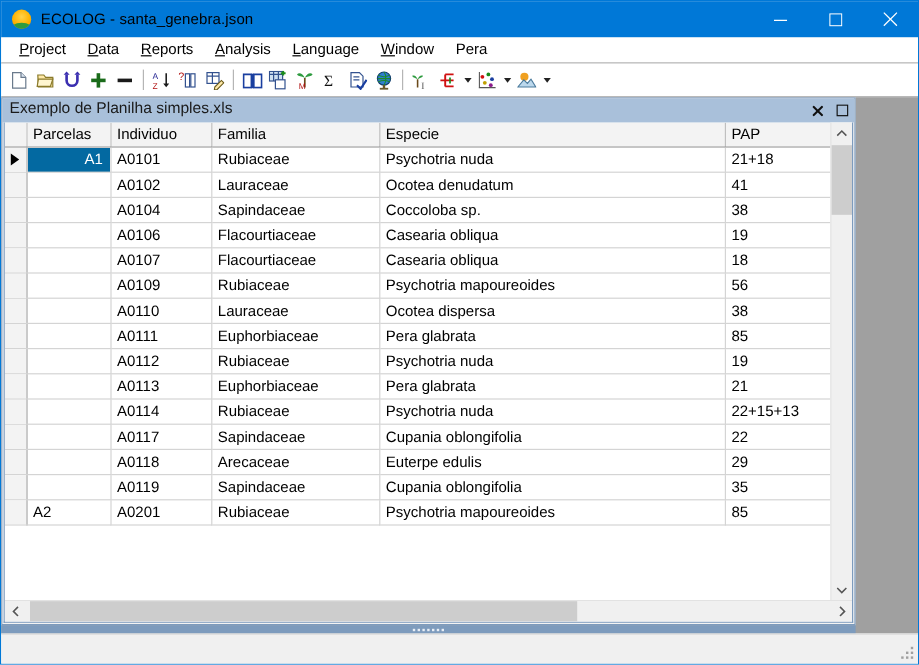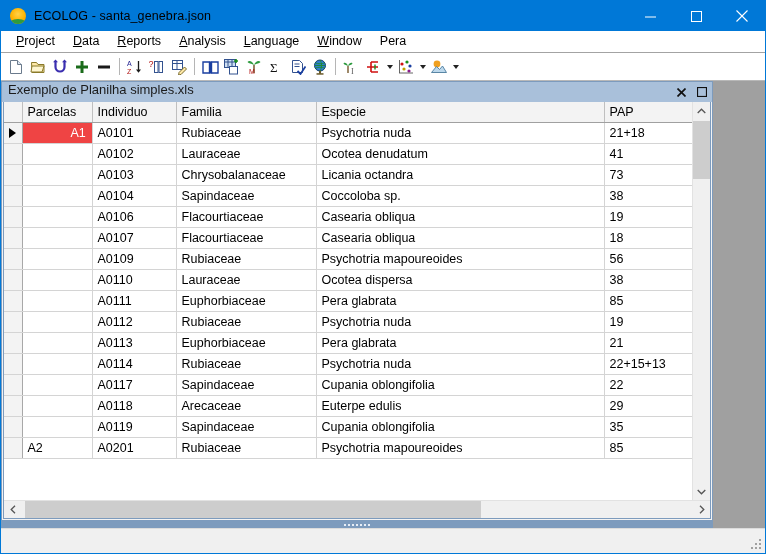--- a/index.html
+++ b/index.html
@@ -257,21 +257,21 @@
     color: #000;
   }
   table.grid td.ind {
     background: #f3f3f3;
     border-right: 1px solid #a8a8a8;
     padding: 0;
     text-align: center;
     position: relative;
   }
   table.grid tr.selected td.sel {
-    background: #ef4444;
+    background: #0369a1;
     color: #ffffff;
     padding-left: 48px;
   }
   .row-marker {
     display: inline-block;
     width: 0;
     height: 0;
     border-top: 5px solid transparent;
     border-bottom: 5px solid transparent;
     border-left: 7px solid #000;
@@ -624,28 +624,20 @@
                     <td class="ind"></td>
                     <td></td>
                     <td>A0102</td>
                     <td>Lauraceae</td>
                     <td>Ocotea denudatum</td>
                     <td>41</td>
                   </tr>
                   <tr>
                     <td class="ind"></td>
                     <td></td>
-                    <td>A0103</td>
-                    <td>Chrysobalanaceae</td>
-                    <td>Licania octandra</td>
-                    <td>73</td>
-                  </tr>
-                  <tr>
-                    <td class="ind"></td>
-                    <td></td>
                     <td>A0104</td>
                     <td>Sapindaceae</td>
                     <td>Coccoloba sp.</td>
                     <td>38</td>
                   </tr>
                   <tr>
                     <td class="ind"></td>
                     <td></td>
                     <td>A0106</td>
                     <td>Flacourtiaceae</td>

